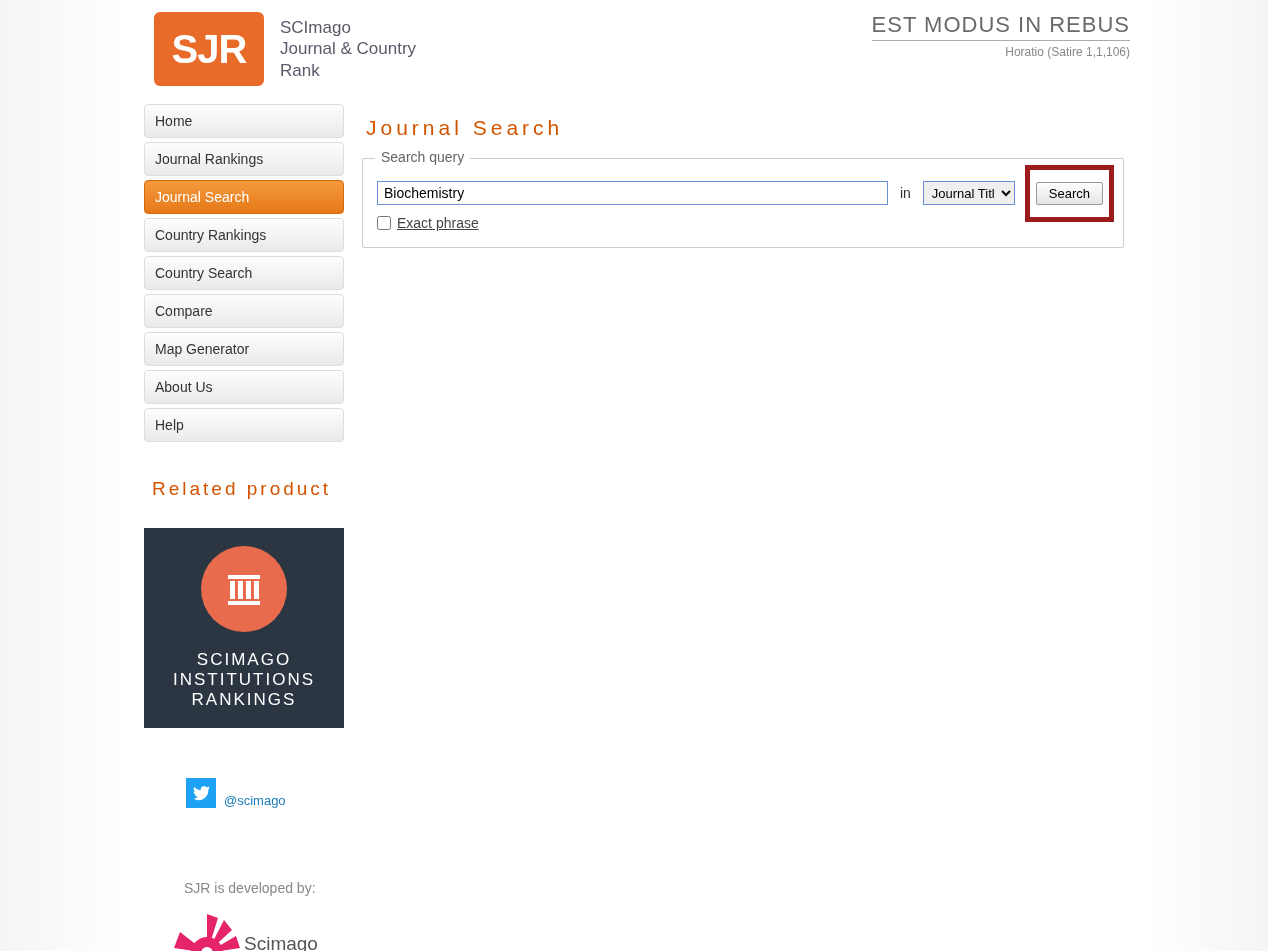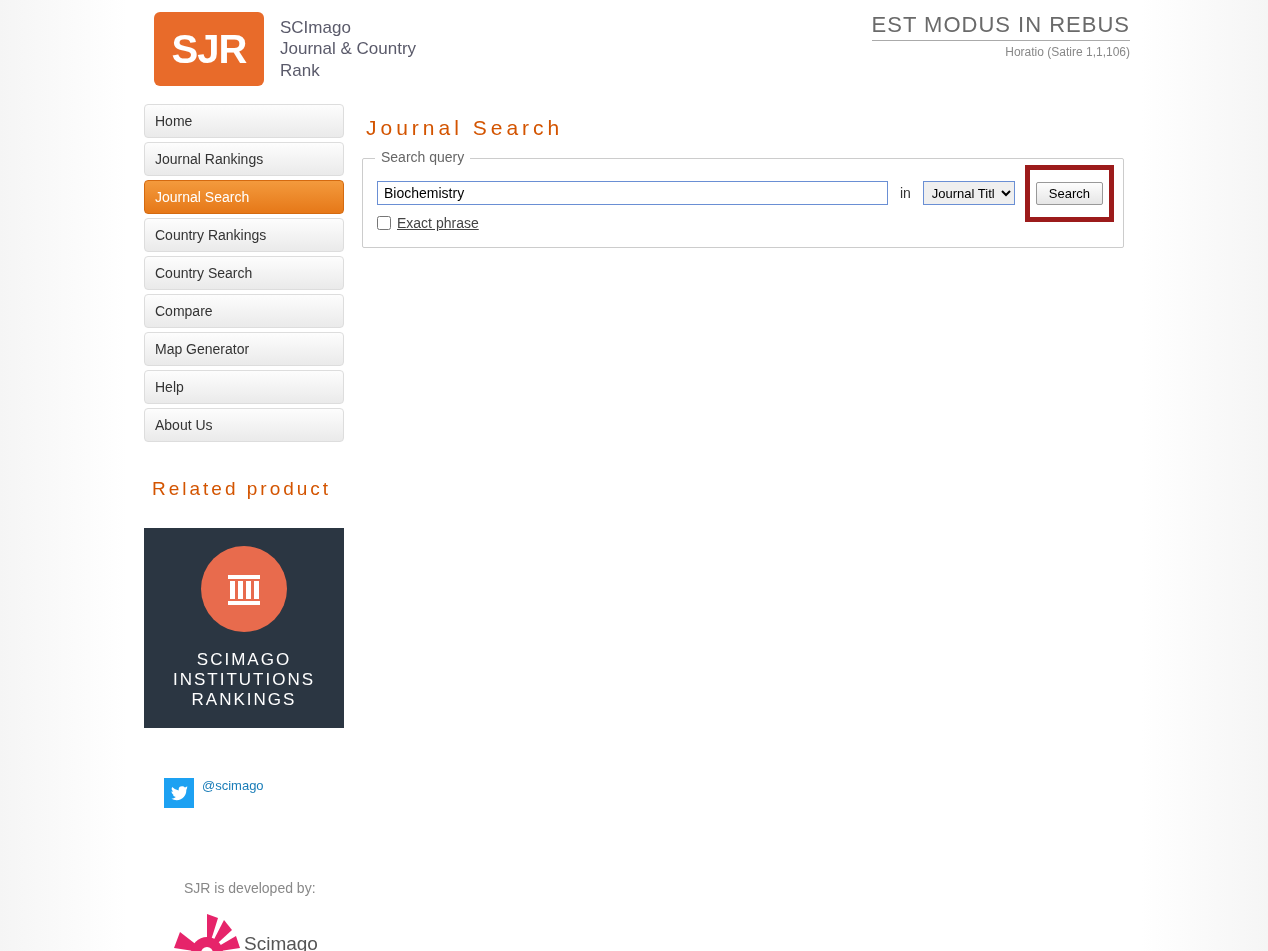--- a/index.html
+++ b/index.html
@@ -86,22 +86,22 @@
       font-size: 17px;
       font-weight: 300;
     }
     .promo-circle {
       width: 86px; height: 86px; border-radius: 50%;
       background: #e86b4d;
       display: flex; align-items: center; justify-content: center;
       margin-bottom: 18px;
     }
     .twitter-row {
-      display: flex; align-items: flex-start; gap: 8px;
-      margin: 50px 0 0 20px;
+      display: flex; align-items: flex-end; gap: 8px;
+      margin: 50px 0 0 42px;
     }
     .twitter-box {
       width: 30px; height: 30px; background: #1da1f2;
       display: flex; align-items: center; justify-content: center;
     }
     .twitter-handle { color: #1a7db8; font-size: 13px; }
     .dev-by { color: #888; font-size: 14px; margin: 72px 0 16px 40px; }
     .scimago-lab { display: flex; align-items: center; gap: 4px; margin-left: 30px; }
     .main { flex: 1; }
     .page-title {
@@ -179,22 +179,22 @@
 
   <div class="body-row">
     <div class="sidebar">
       <div class="nav-item">Home</div>
       <div class="nav-item">Journal Rankings</div>
       <div class="nav-item active">Journal Search</div>
       <div class="nav-item">Country Rankings</div>
       <div class="nav-item">Country Search</div>
       <div class="nav-item">Compare</div>
       <div class="nav-item">Map Generator</div>
+      <div class="nav-item">About Us</div>
       <div class="nav-item">Help</div>
-      <div class="nav-item">About Us</div>
 
       <div class="related-title">Related product</div>
 
       <div class="promo">
         <div class="promo-circle">
           <svg width="44" height="44" viewBox="0 0 44 44">
             <rect x="6" y="8" width="32" height="4" fill="#fff"></rect>
             <rect x="8" y="14" width="5" height="18" fill="#fff"></rect>
             <rect x="16" y="14" width="5" height="18" fill="#fff"></rect>
             <rect x="24" y="14" width="5" height="18" fill="#fff"></rect>

